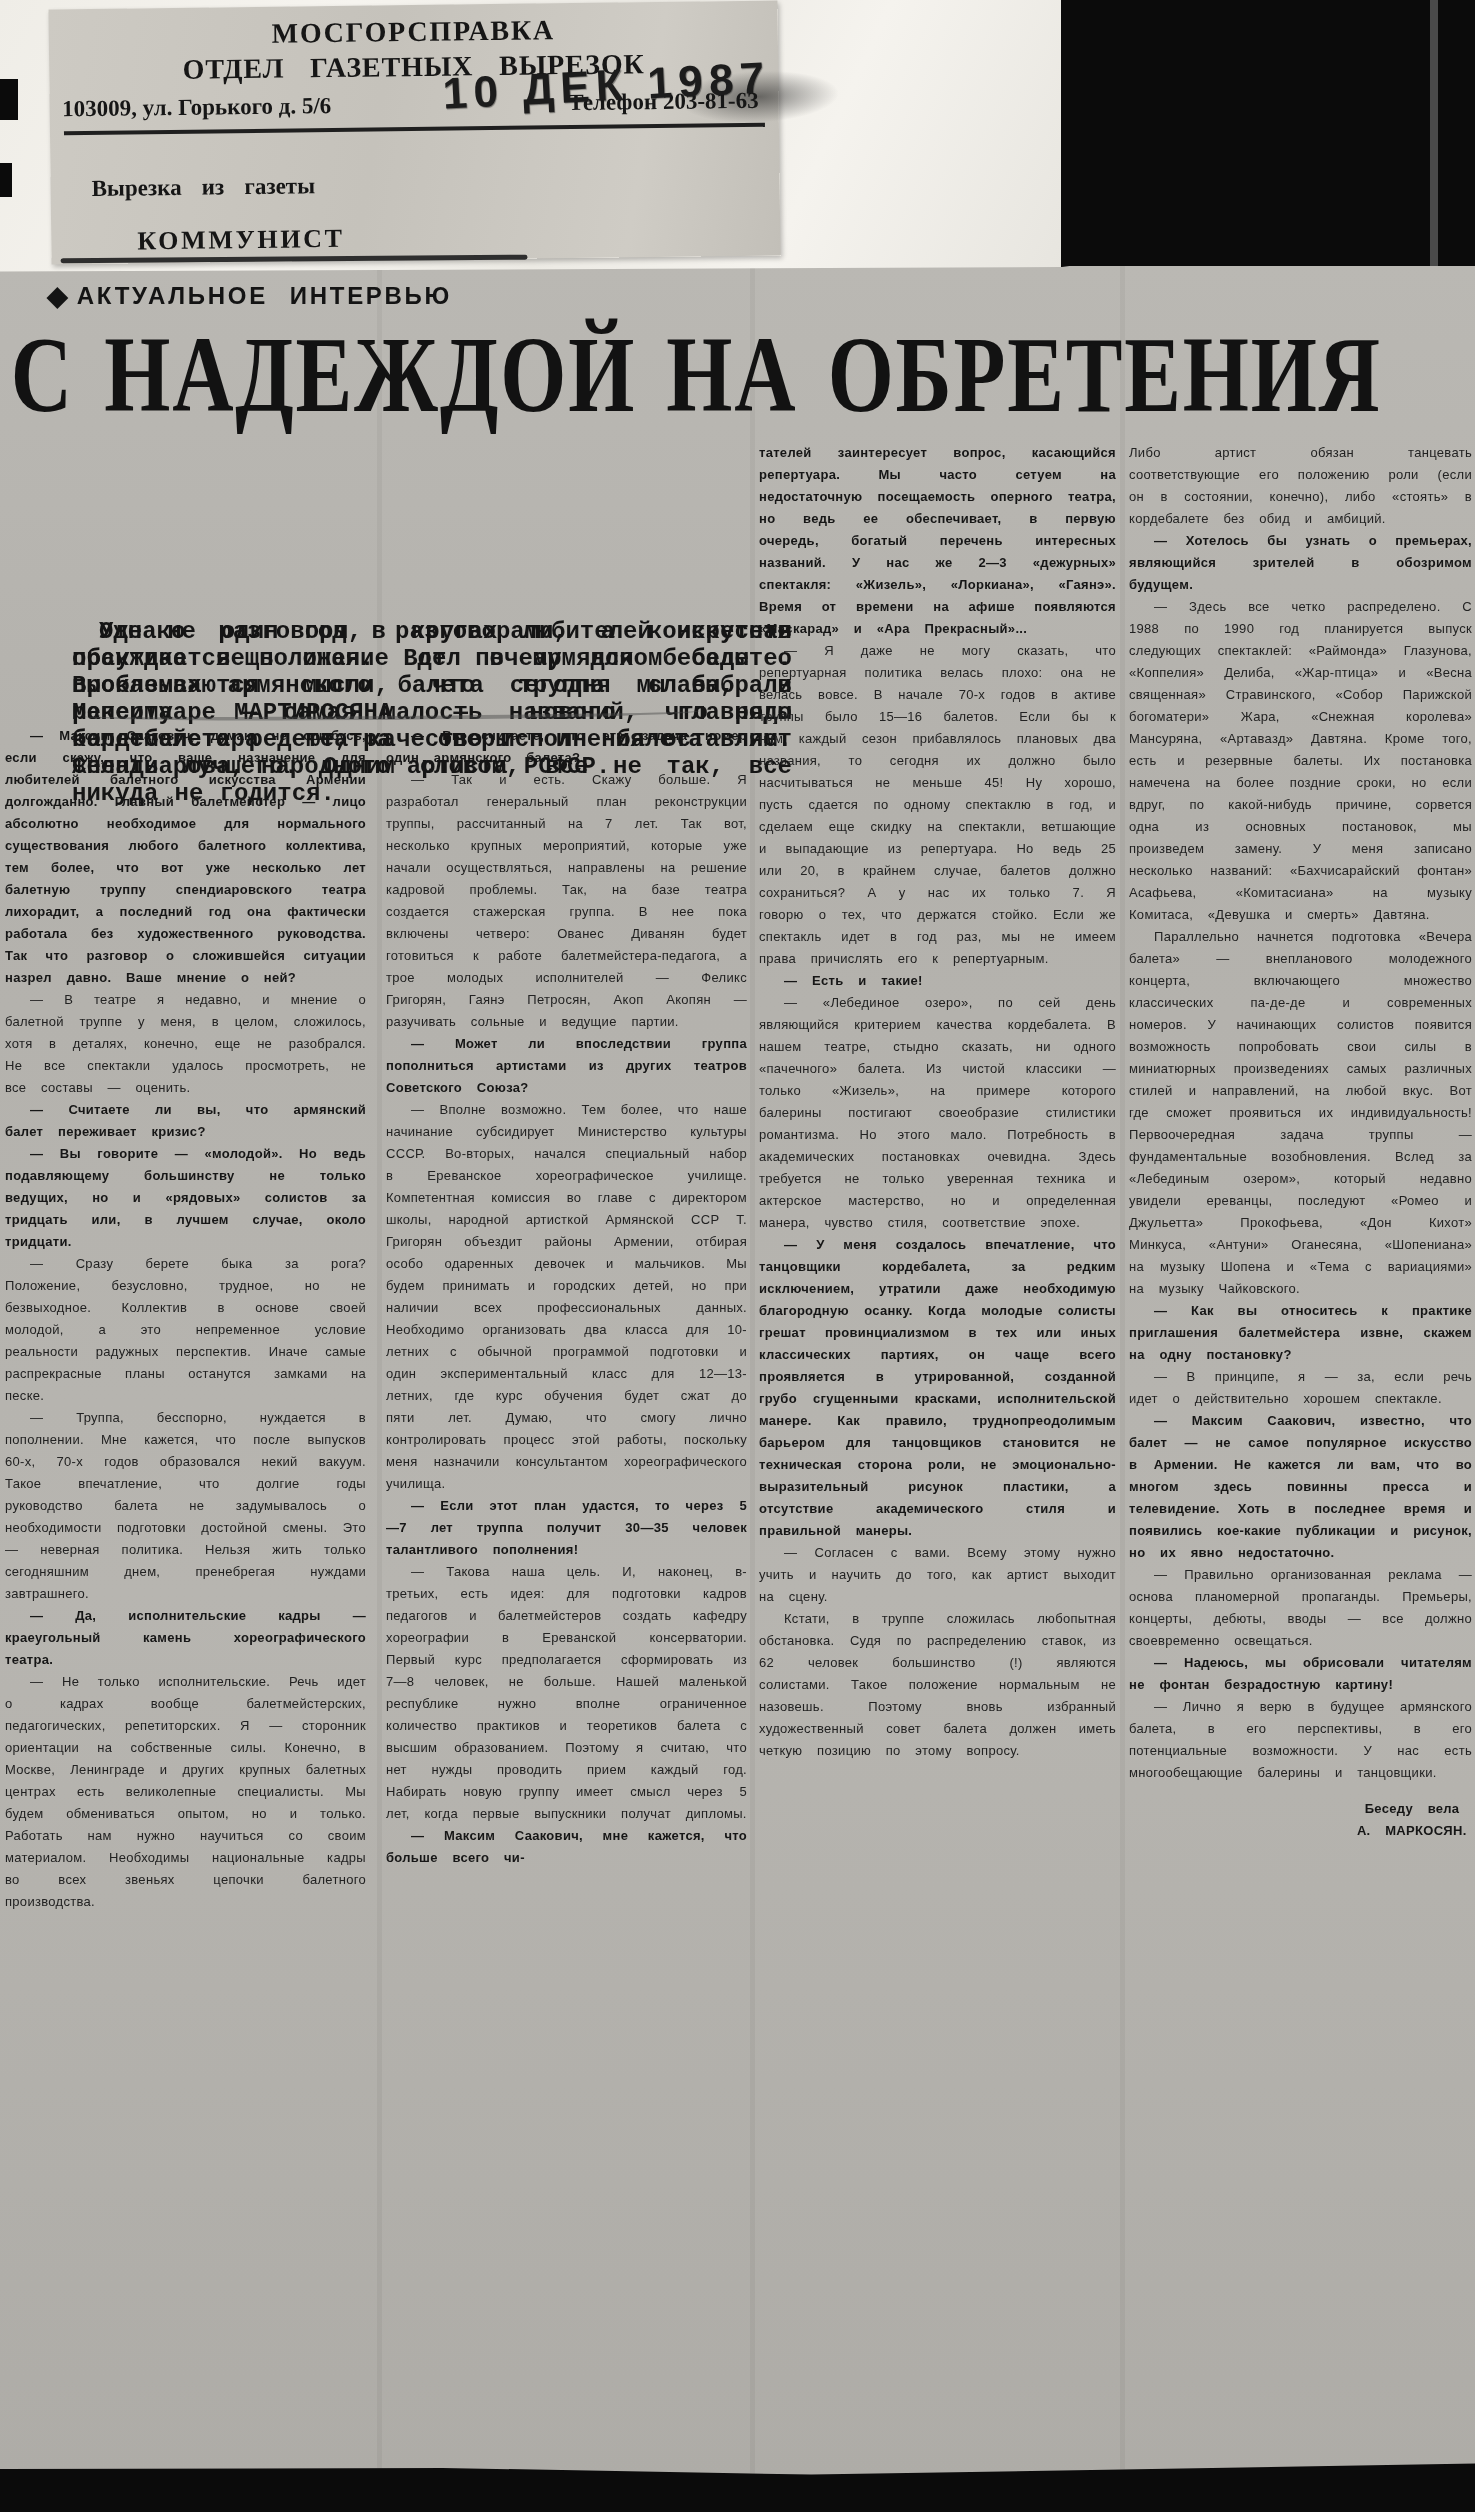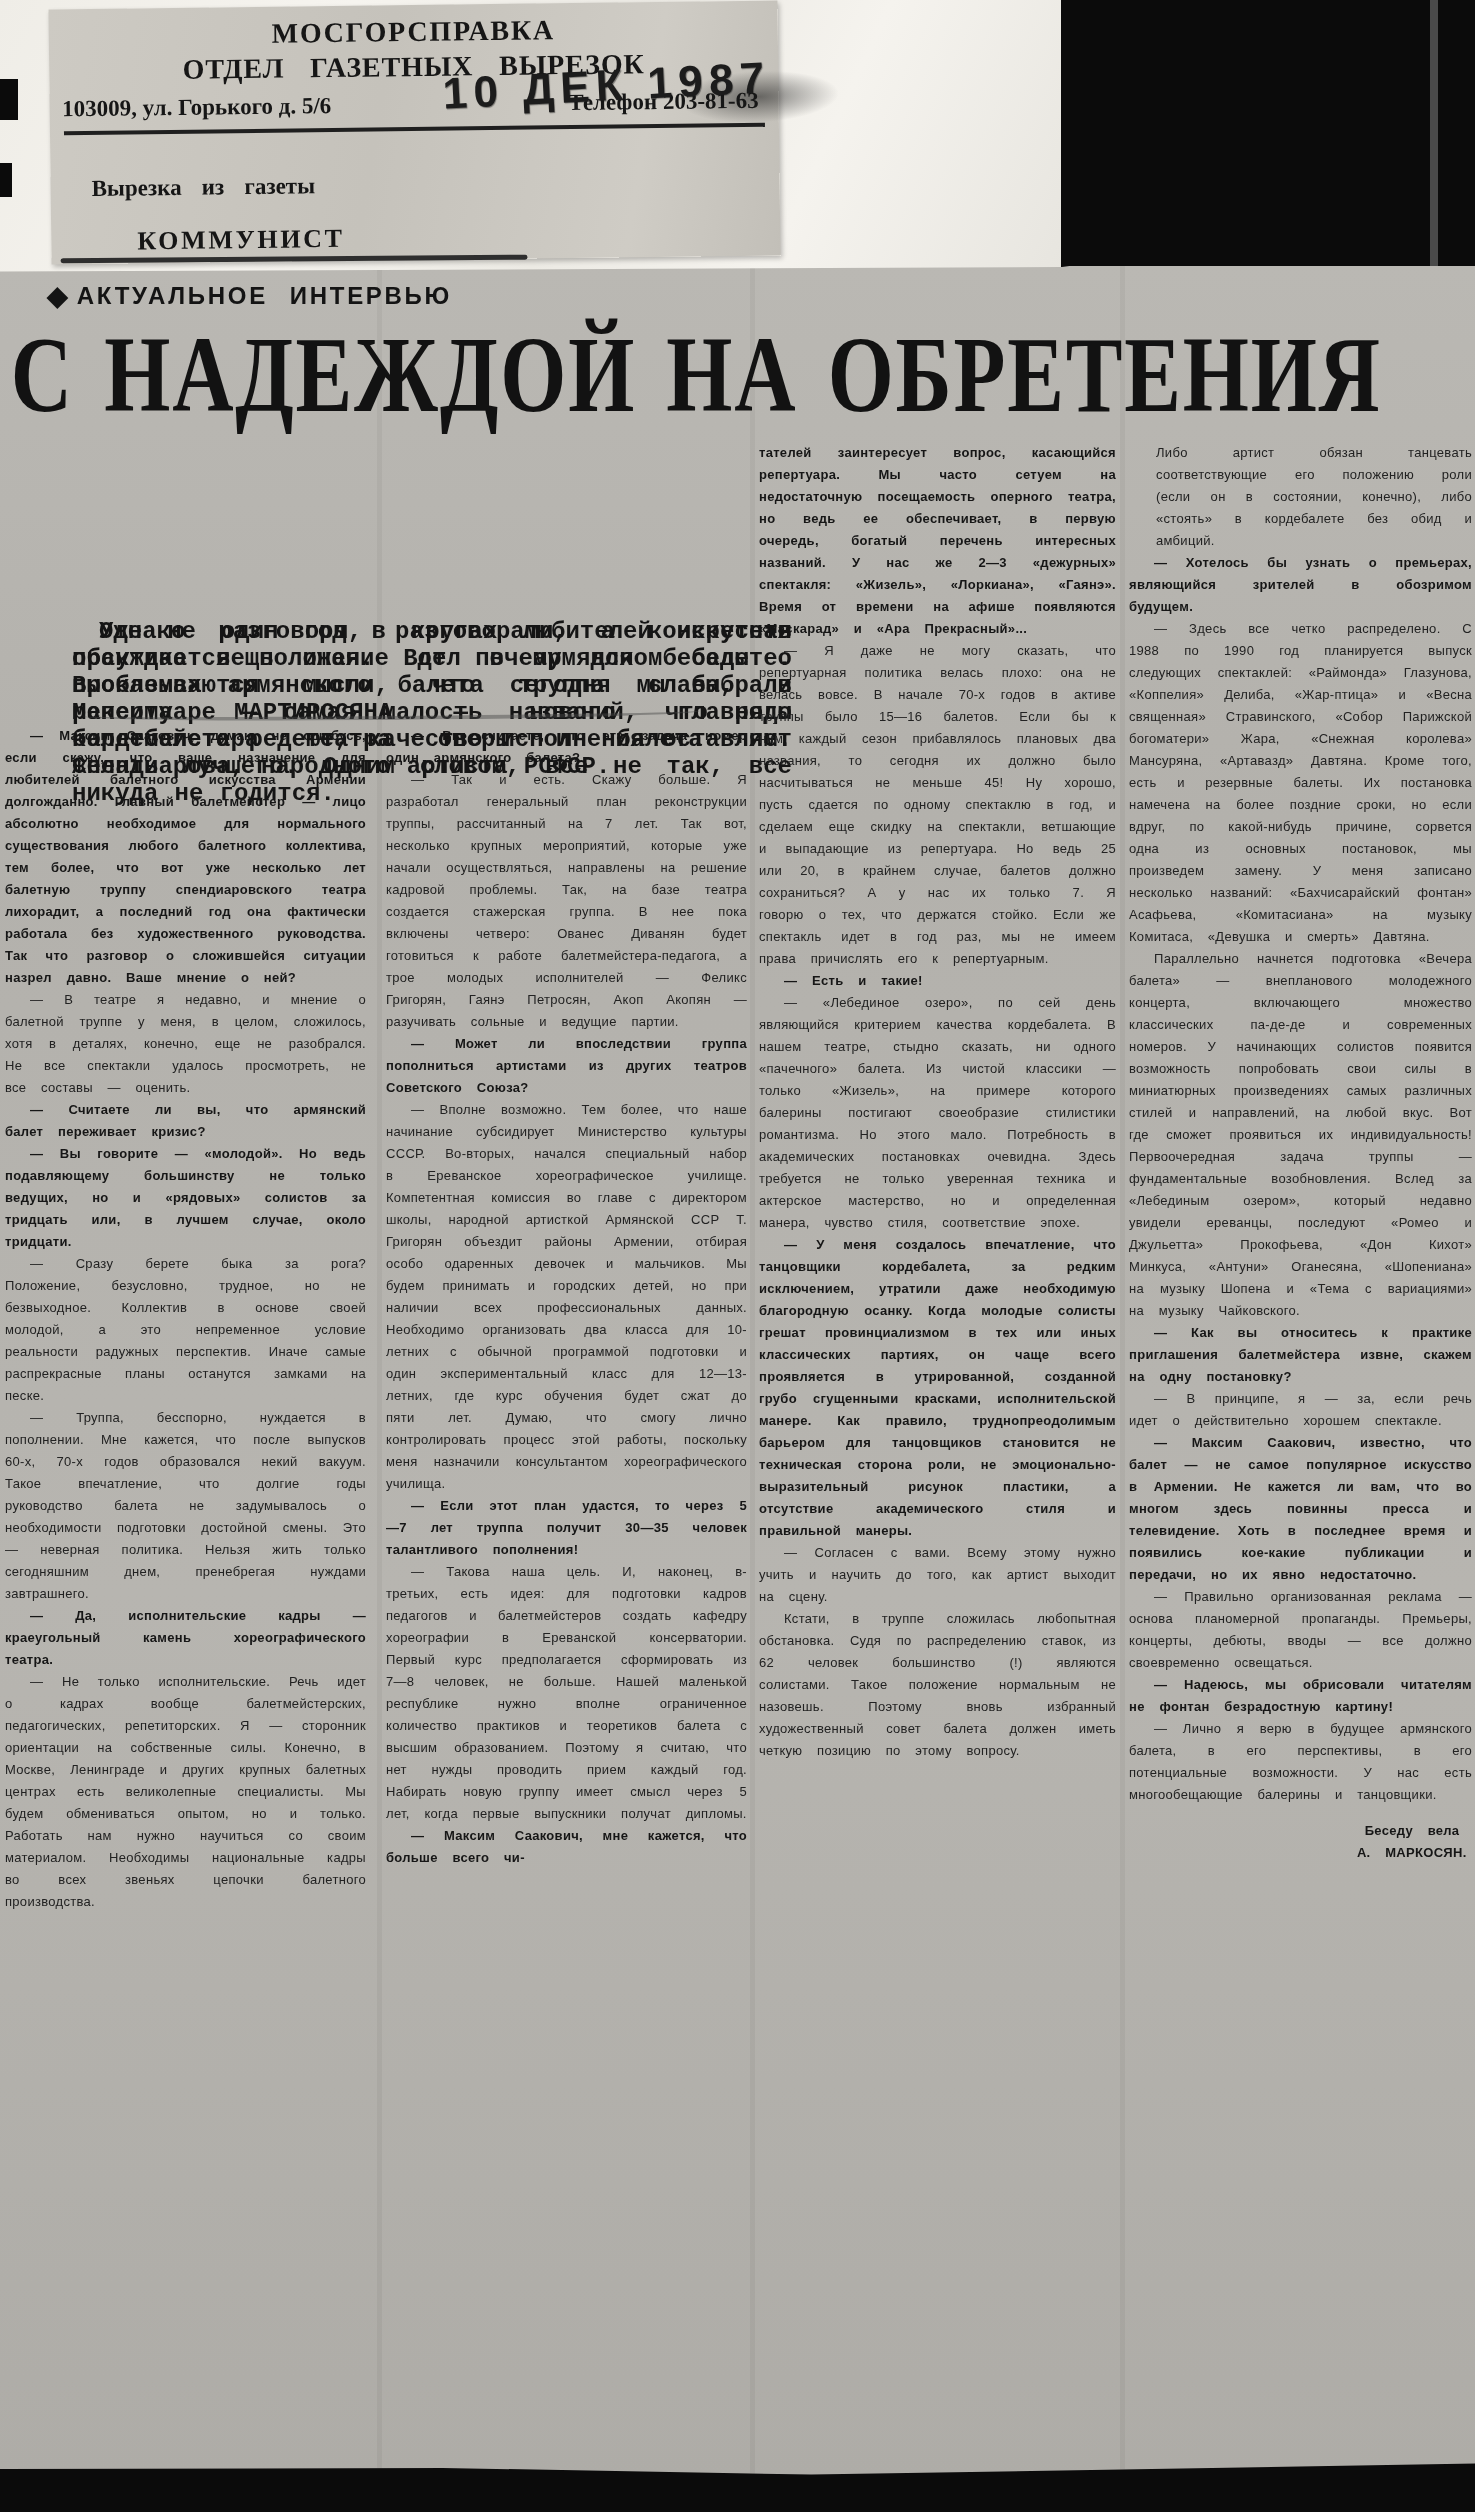--- a/index.html
+++ b/index.html
@@ -83,21 +83,21 @@
     font-size:13px;line-height:22px;letter-spacing:0.3px;word-spacing:10.8px;
     text-align:justify;color:#222;
   }
   .col1{left:5px;top:459px;width:361px;height:1748px;}
   .col2{left:386px;top:459px;width:361px;height:1748px;}
   .col3{left:759px;top:176px;width:357px;height:2031px;}
   .col4{left:1129px;top:176px;width:343px;height:2031px;}
   .para{margin:0;text-indent:25px;}
   .para.q{font-weight:bold;color:#161616;}
   .para.qc{font-weight:bold;color:#161616;text-indent:0;}
-  .para.ac{text-indent:0;margin-left:27px;}
+  .para.ac{text-indent:0;}
   .para.sig{font-weight:bold;color:#161616;text-align:right;text-indent:0;margin-top:14.4px;padding-right:12.6px;}
   .para.sig2{font-weight:bold;color:#161616;text-align:right;text-indent:0;padding-right:5.4px;}
 </style>
 </head>
 <body>
 
 <div class="white-paper"></div>
 <div class="edge-line"></div>
 <div class="notch notch1"></div>
 <div class="notch notch2"></div>
@@ -165,21 +165,21 @@
       <p class="para a">— Согласен с вами. Всему этому нужно учить и научить до того, как артист выходит на сцену.</p>
       <p class="para a">Кстати, в труппе сложилась любопытная обстановка. Судя по распределению ставок, из 62 человек большинство (!) являются солистами. Такое положение нормальным не назовешь. Поэтому вновь избранный художественный совет балета должен иметь четкую позицию по этому вопросу.</p>
     </div>
   <div class="col col4">
       <p class="para ac">Либо артист обязан танцевать соответствующие его положению роли (если он в состоянии, конечно), либо «стоять» в кордебалете без обид и амбиций.</p>
       <p class="para q">— Хотелось бы узнать о премьерах, являющийся зрителей в обозримом будущем.</p>
       <p class="para a">— Здесь все четко распределено. С 1988 по 1990 год планируется выпуск следующих спектаклей: «Раймонда» Глазунова, «Коппелия» Делиба, «Жар-птица» и «Весна священная» Стравинского, «Собор Парижской богоматери» Жара, «Снежная королева» Мансуряна, «Артавазд» Давтяна. Кроме того, есть и резервные балеты. Их постановка намечена на более поздние сроки, но если вдруг, по какой-нибудь причине, сорвется одна из основных постановок, мы произведем замену. У меня записано несколько названий: «Бахчисарайский фонтан» Асафьева, «Комитасиана» на музыку Комитаса, «Девушка и смерть» Давтяна.</p>
       <p class="para a">Параллельно начнется подготовка «Вечера балета» — внепланового молодежного концерта, включающего множество классических па-де-де и современных номеров. У начинающих солистов появится возможность попробовать свои силы в миниатюрных произведениях самых различных стилей и направлений, на любой вкус. Вот где сможет проявиться их индивидуальность! Первоочередная задача труппы — фундаментальные возобновления. Вслед за «Лебединым озером», который недавно увидели ереванцы, последуют «Ромео и Джульетта» Прокофьева, «Дон Кихот» Минкуса, «Антуни» Оганесяна, «Шопениана» на музыку Шопена и «Тема с вариациями» на музыку Чайковского.</p>
       <p class="para q">— Как вы относитесь к практике приглашения балетмейстера извне, скажем на одну постановку?</p>
       <p class="para a">— В принципе, я — за, если речь идет о действительно хорошем спектакле.</p>
-      <p class="para q">— Максим Саакович, известно, что балет — не самое популярное искусство в Армении. Не кажется ли вам, что во многом здесь повинны пресса и телевидение. Хоть в последнее время и появились кое-какие публикации и передачи, но их явно недостаточно.</p>
+      <p class="para q">— Максим Саакович, известно, что балет — не самое популярное искусство в Армении. Не кажется ли вам, что во многом здесь повинны пресса и телевидение. Хоть в последнее время и появились кое-какие публикации и рисунок, но их явно недостаточно.</p>
       <p class="para a">— Правильно организованная реклама — основа планомерной пропаганды. Премьеры, концерты, дебюты, вводы — все должно своевременно освещаться.</p>
       <p class="para q">— Надеюсь, мы обрисовали читателям не фонтан безрадостную картину!</p>
       <p class="para a">— Лично я верю в будущее армянского балета, в его перспективы, в его потенциальные возможности. У нас есть многообещающие балерины и танцовщики.</p>
       <p class="para sig">Беседу вела</p>
       <p class="para sig2">А. МАРКОСЯН.</p>
     </div>
 </div>
 
 
 </body></html>

